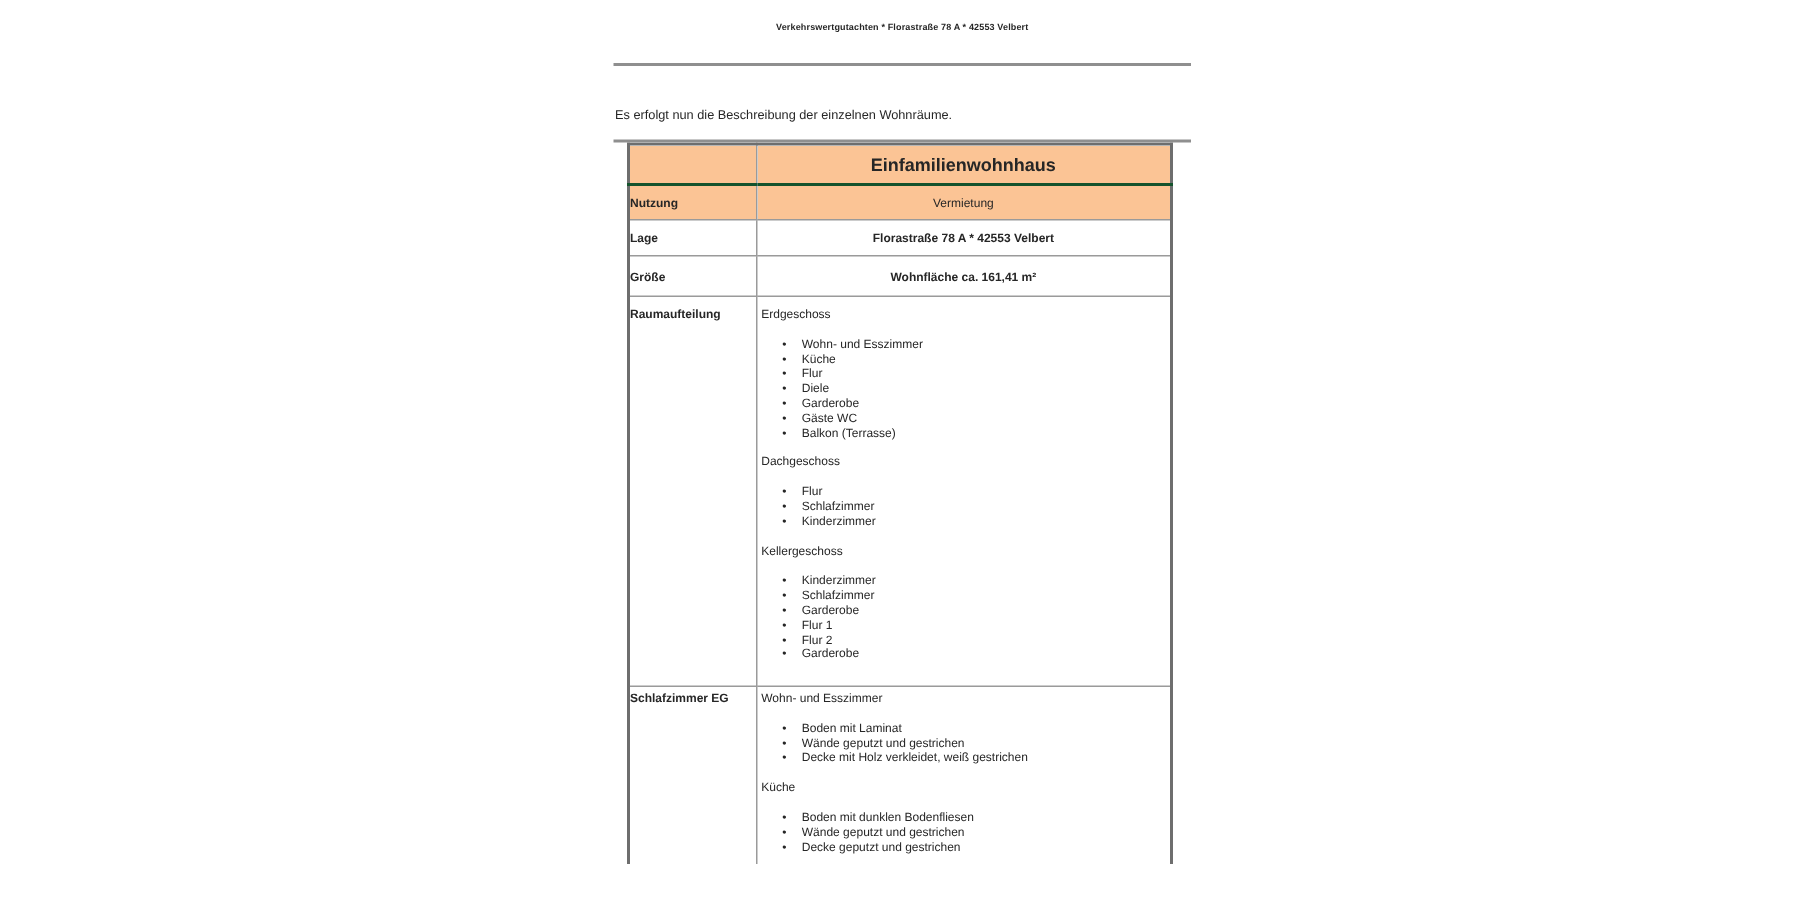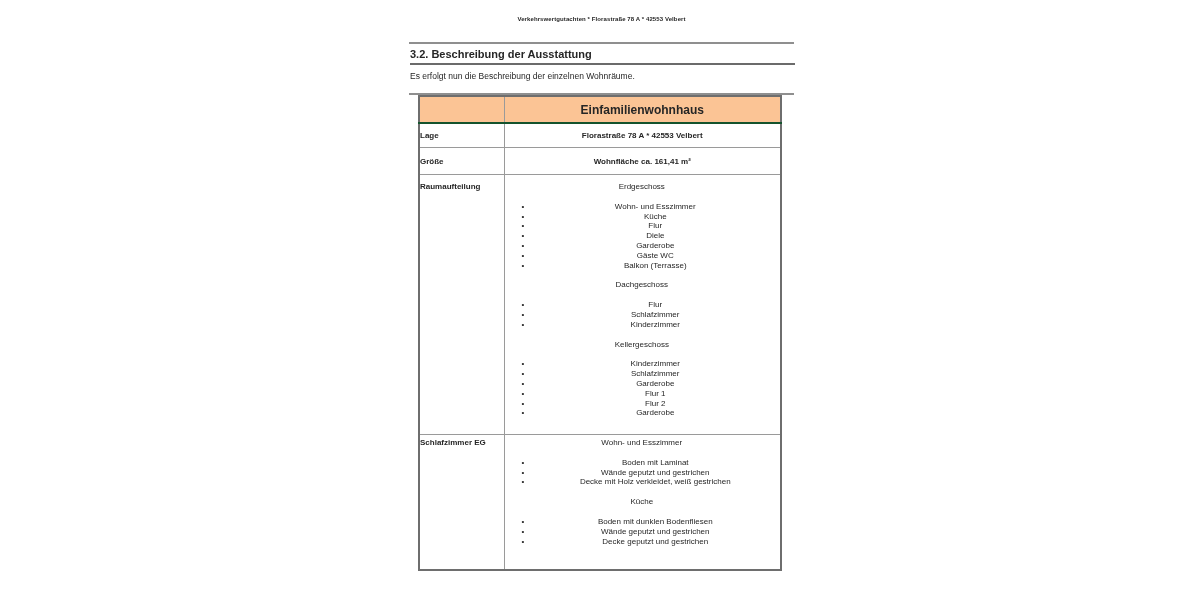--- a/index.html
+++ b/index.html
@@ -100,21 +100,20 @@
   td.label-cell.it { }
   tr.r-raum td.label-cell { padding-top: 7px; }
   tr.r-ausstattung td.label-cell { padding-top: 3px; }
   td.value-cell {
     text-align: center;
   }
   td.value-cell.b { font-weight: bold; }
   .cell-content {
     padding: 0 4px 0 3px;
     line-height: 9.8px;
-    text-align: center;
   }
   tr.r-raum .cell-content { padding-top: 7px; }
   tr.r-ausstattung .cell-content { padding-top: 3px; }
   .cell-content ul {
     list-style: none;
     margin: 10px 0;
     padding: 0;
   }
   .cell-content li {
     position: relative;
@@ -136,37 +135,40 @@
 </style>
 </head>
 <body>
 
 <div class="page">
 
   <div class="running-header">Verkehrswertgutachten * Florastraße 78 A * 42553 Velbert</div>
 
   <div class="rule rule-top"></div>
 
-  <div class="section-heading">3.2. Beschreibung der Ausstattung</div>
 
   <div class="intro">Es erfolgt nun die Beschreibung der einzelnen Wohnräume.</div>
 
   <div class="rule rule-content"></div>
 
   <div class="table-wrap">
     <table class="prop">
       <colgroup>
           <col class="c1">
           <col class="c2">
         </colgroup>
       <tbody>
         <tr class="hdr">
           <td class="label-cell"></td>
           <td class="title-cell">Einfamilienwohnhaus</td>
         </tr>
+        <tr class="r-nutzung">
+          <td class="label-cell">Nutzung</td>
+          <td class="value-cell">Vermietung</td>
+        </tr>
         <tr class="r-lage">
           <td class="label-cell it">Lage</td>
           <td class="value-cell b">Florastraße 78 A * 42553 Velbert</td>
         </tr>
         <tr class="r-groesse">
           <td class="label-cell it">Größe</td>
           <td class="value-cell b">Wohnfläche ca. 161,41 m²</td>
         </tr>
         <tr class="r-raum">
           <td class="label-cell it">Raumaufteilung</td>

